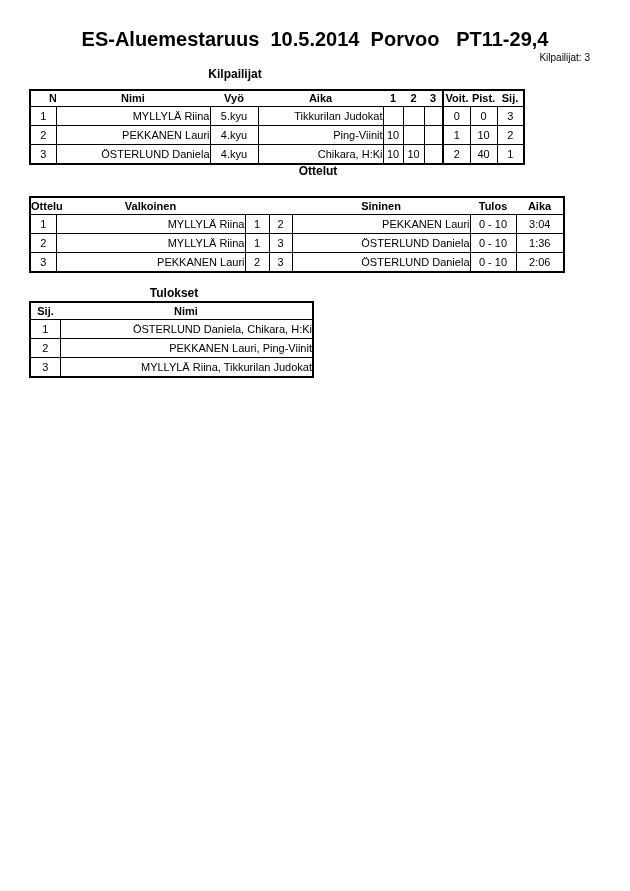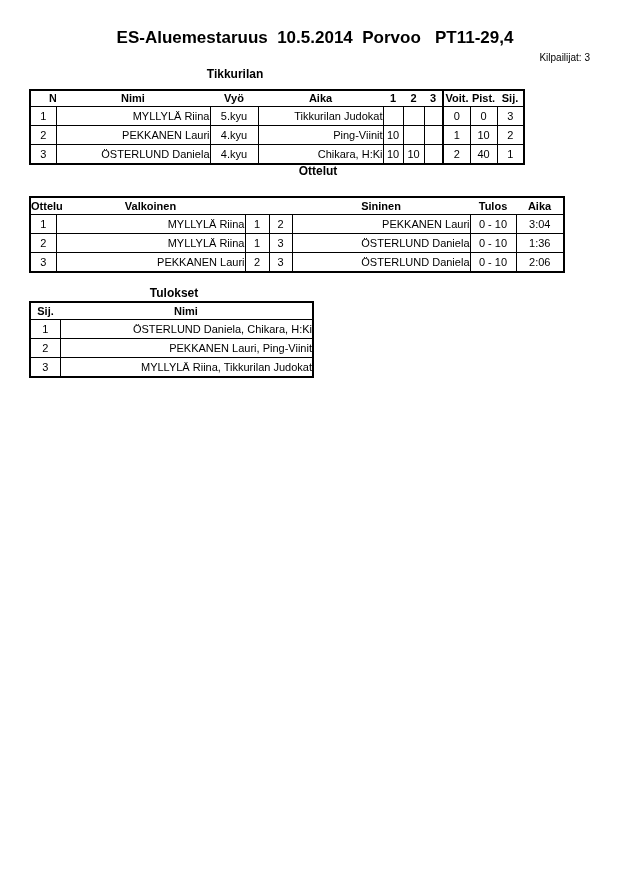--- a/index.html
+++ b/index.html
@@ -7,21 +7,21 @@
     position:relative;
     width:630px; height:891px;
     background:#ffffff;
     font-family:"Liberation Sans", sans-serif;
     color:#000;
     overflow:hidden;
   }
   .title {
     position:absolute; top:28px; left:0; width:630px;
     text-align:center;
-    font-size:17px; font-weight:bold;
+    font-size:20px; font-weight:bold;
     white-space:pre;
   }
   .count {
     position:absolute; top:52px; right:40px;
     font-size:10px; font-weight:normal;
   }
   .sec {
     position:absolute;
     transform:translateX(-50%);
     font-size:12px; font-weight:bold;
@@ -64,21 +64,21 @@
   .thick-l { border-left:2px solid #000 !important; }
 </style>
 </head>
 <body>
 
 <div class="page">
 
   <div class="title">ES-Aluemestaruus  10.5.2014  Porvoo   PT11-29,4</div>
   <div class="count">Kilpailijat: 3</div>
 
-  <div class="sec" id="sec-kilpailijat">Tikkurilan</div>
+  <div class="sec" id="sec-kilpailijat">Kilpailijat</div>
 
   <table class="tbl" id="t1">
     <colgroup>
       <col style="width:26px">
         <col style="width:154px">
         <col style="width:48px">
         <col style="width:125px">
       <col style="width:20px">
         <col style="width:21px">
         <col style="width:19px">

